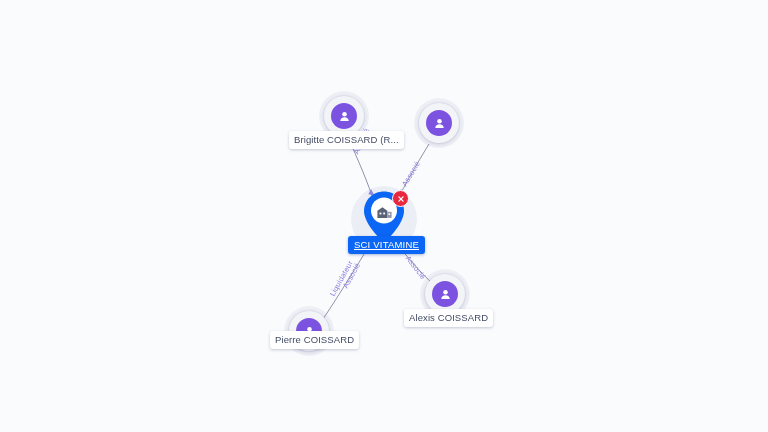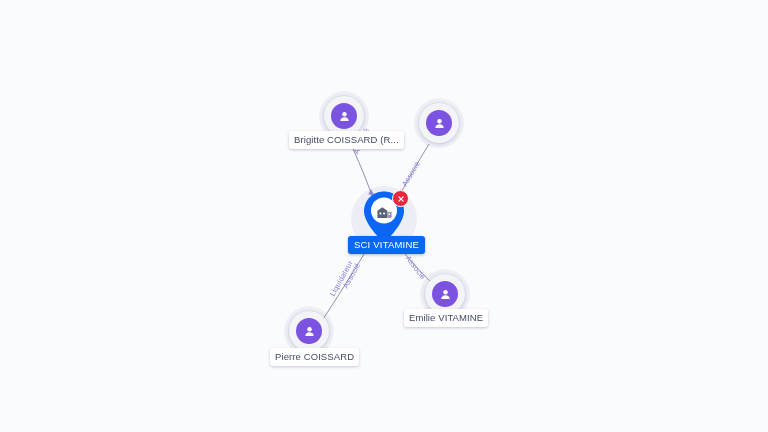--- a/index.html
+++ b/index.html
@@ -103,20 +103,21 @@
     background: #0b66f5;
     color: #ffffff;
     font-size: 9.5px;
     line-height: 1;
     padding: 4px 6px;
     border-radius: 3px;
     white-space: nowrap;
     box-shadow: 0 1px 3px rgba(20,60,140,0.35);
     z-index: 8;
     letter-spacing: 0.2px;
+    text-decoration: underline;
   }
 
   
   .edge-label {
     position: absolute;
     color: #8a7de0;
     font-size: 7.5px;
     line-height: 1;
     white-space: nowrap;
     z-index: 3;
@@ -174,32 +175,32 @@
 
   <div class="person-node" style="left:425px; top:274px;">
     <span class="halo"></span>
     <span class="avatar-circle">
       <svg width="15" height="15" viewBox="0 0 24 24" aria-hidden="true">
         <circle cx="12" cy="8.4" r="3.6" fill="#ffffff"></circle>
         <path d="M5.2 19.2c0-3.9 3.1-6.2 6.8-6.2s6.8 2.3 6.8 6.2z" fill="#ffffff"></path>
       </svg>
     </span>
   </div>
-  <div class="node-label" style="left:404px; top:309px;">Emilie VITAMINE</div>
+  <div class="node-label" style="left:404px; top:309px;">Alexis COISSARD</div>
 
   <div class="person-node" style="left:289px; top:311px;">
     <span class="halo"></span>
     <span class="avatar-circle">
       <svg width="15" height="15" viewBox="0 0 24 24" aria-hidden="true">
         <circle cx="12" cy="8.4" r="3.6" fill="#ffffff"></circle>
         <path d="M5.2 19.2c0-3.9 3.1-6.2 6.8-6.2s6.8 2.3 6.8 6.2z" fill="#ffffff"></path>
       </svg>
     </span>
   </div>
-  <div class="node-label" style="left:270px; top:348px;text-align:center;">Pierre COISSARD</div>
+  <div class="node-label" style="left:270px; top:331px;text-align:center;">Pierre COISSARD</div>
 
   <div class="company-node" style="left:361px; top:190px;">
     <span class="pin-halo"></span>
 
     <svg width="46" height="54" viewBox="0 0 46 54">
       <path d="M23 1.5 C11.8 1.5 3 10.2 3 21.1 C3 32.5 16.2 46.4 21.3 51.3 C22.3 52.2 23.7 52.2 24.7 51.3 C29.8 46.4 43 32.5 43 21.1 C43 10.2 34.2 1.5 23 1.5 Z" fill="#0b66f5"></path>
       <circle cx="23" cy="20.5" r="13" fill="#ffffff"></circle>
     </svg>
 
     

